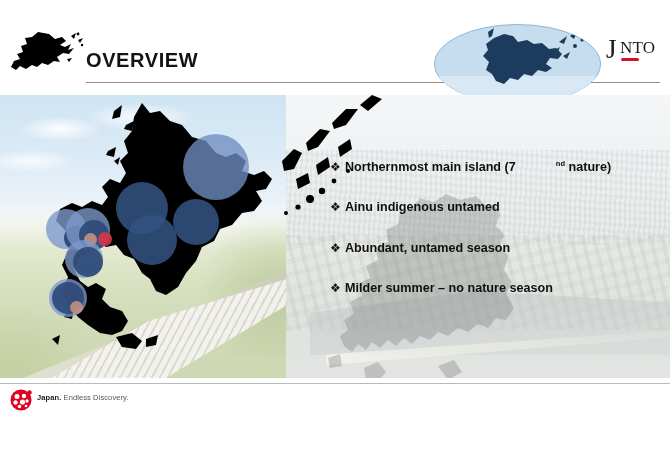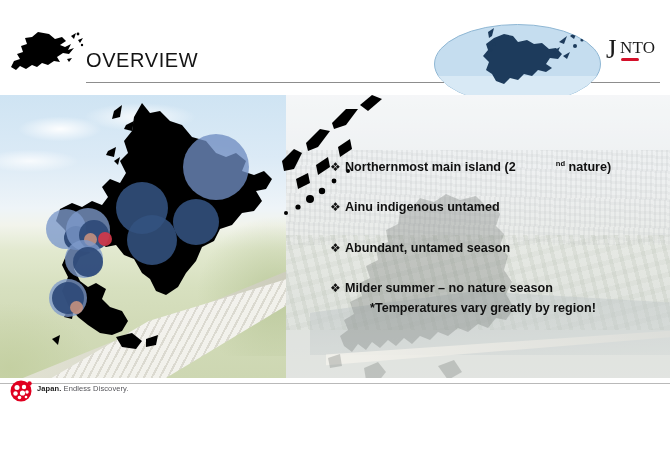--- a/index.html
+++ b/index.html
@@ -14,21 +14,21 @@
 
   
   #header{position:absolute;left:0;top:0;width:670px;height:95px;}
 
   
   .hokkaido-icon{position:absolute;left:8px;top:28px;width:78px;height:58px;}
 
   
   .page-title{
     position:absolute;left:86px;top:50px;
-    font-size:20px;font-weight:normal;color:#141414;
+    font-size:20px;font-weight:bold;color:#141414;
     letter-spacing:.6px;line-height:1;
   }
 
   
   .title-rule{
     position:absolute;left:86px;top:82px;width:574px;height:1px;
     background:#8d8d8d;
   }
 
   
@@ -139,21 +139,21 @@
   
   .hokkaido-big{position:absolute;left:10px;top:0px;width:376px;height:283px;}
 
   
   .marker{position:absolute;border-radius:50%;}
 
   
   .footer-rule{
     position:absolute;left:0;top:383px;width:670px;height:1px;background:#b9b9b9;
   }
-  .jed{position:absolute;left:10px;top:380px;width:240px;height:22px;}
+  .jed{position:absolute;left:10px;top:389px;width:240px;height:22px;}
   .jed-mark{position:absolute;left:0;top:0;width:22px;height:22px;}
   .jed-text{
     position:absolute;left:27px;top:4px;font-size:7.5px;color:#3a3a3a;white-space:nowrap;
     letter-spacing:.1px;
   }
   .jed-text b{font-weight:bold;color:#1c1c1c;}
   .jed-text span{color:#55555a;}
 
   
   #bullets{position:absolute;left:330px;top:160px;width:340px;}
@@ -318,38 +318,37 @@
         <div class="marker" style="left: 49px; top: 184px; width: 38px; height: 38px; background: rgb(125, 154, 203); opacity: 0.78;"></div>
         <div class="marker" style="left: 52px; top: 187px; width: 32px; height: 32px; background: rgb(46, 74, 120); opacity: 0.92;"></div>
         <div class="marker" style="left: 69.5px; top: 205.5px; width: 13px; height: 13px; background: rgb(200, 147, 126); opacity: 0.88;"></div>
       </div>
   </div>
 
   <div id="bullets">
 
     <div class="bullet">
       <span class="glyph">❖</span>
-      <span class="txt"><span>Northernmost main island (2</span><sup>nd</sup><span> nature)</span></span>
+      <span class="txt"><span>Northernmost main island (7</span><sup>nd</sup><span> nature)</span></span>
     </div>
 
     <div class="bullet">
       <span class="glyph">❖</span>
       <span class="txt">Ainu indigenous untamed</span>
     </div>
 
     <div class="bullet">
       <span class="glyph">❖</span>
       <span class="txt">Abundant, untamed season</span>
     </div>
 
     <div class="bullet last">
       <span class="glyph">❖</span>
       <span class="txt">Milder summer – no nature season</span>
     </div>
-    <div class="sub-note">*Temperatures vary greatly by region!</div>
   </div>
 
   <div class="footer-rule"></div>
   <div class="jed">
     <svg class="jed-mark" viewBox="0 0 22 22">
       <circle cx="11" cy="11" r="10.5" fill="#e00020"></circle>
       <g fill="#ffffff">
         <circle cx="7" cy="7.5" r="2.5"></circle>
         <circle cx="14" cy="7" r="2.2"></circle>
         <circle cx="5.5" cy="13.5" r="2.2"></circle>

